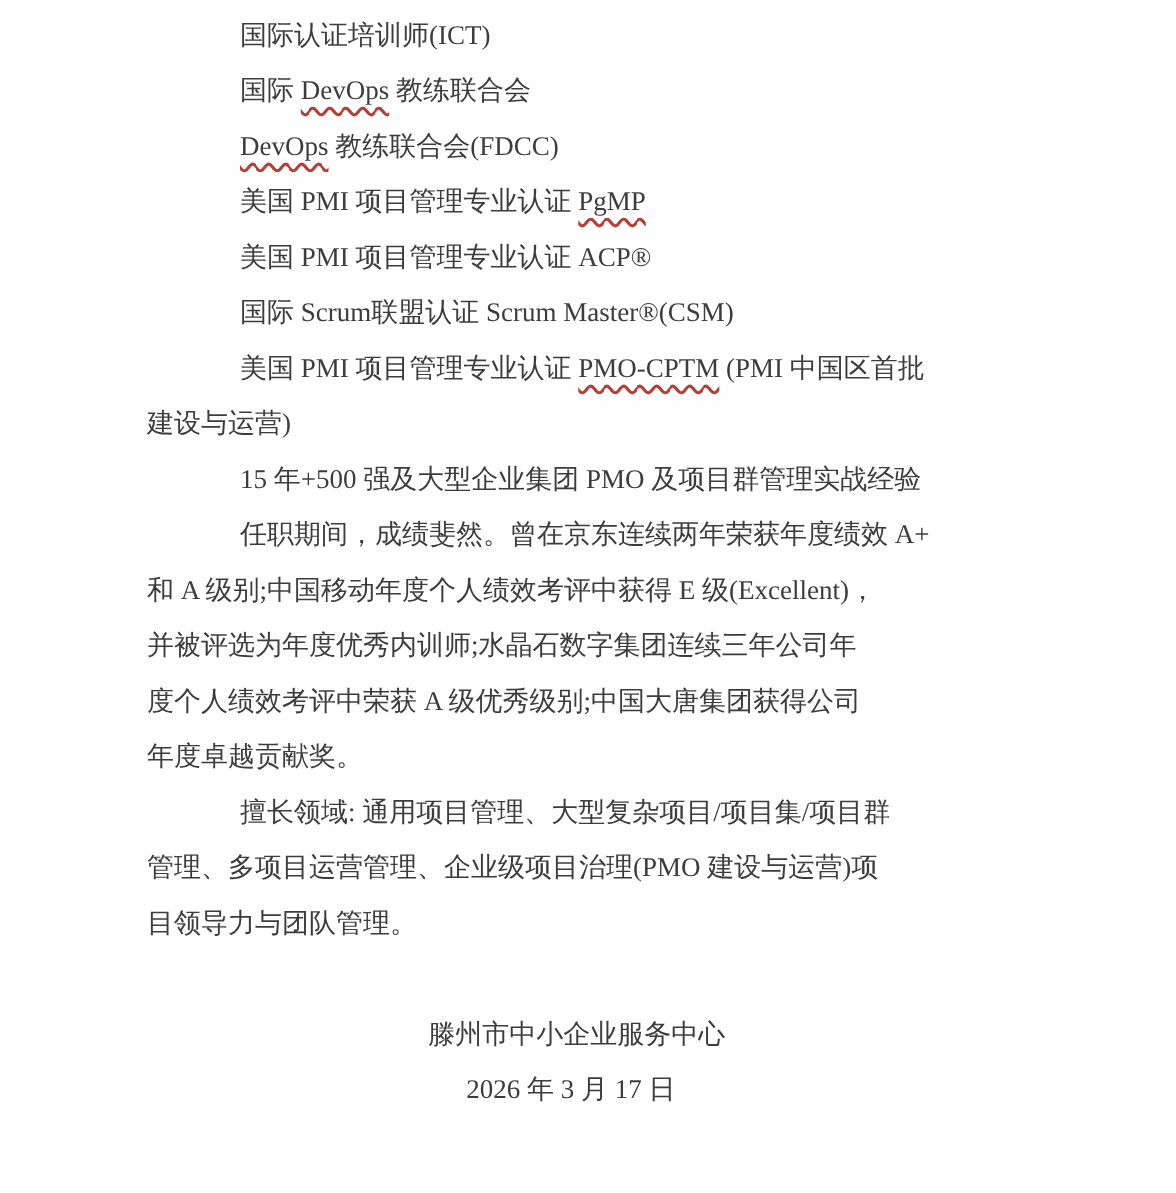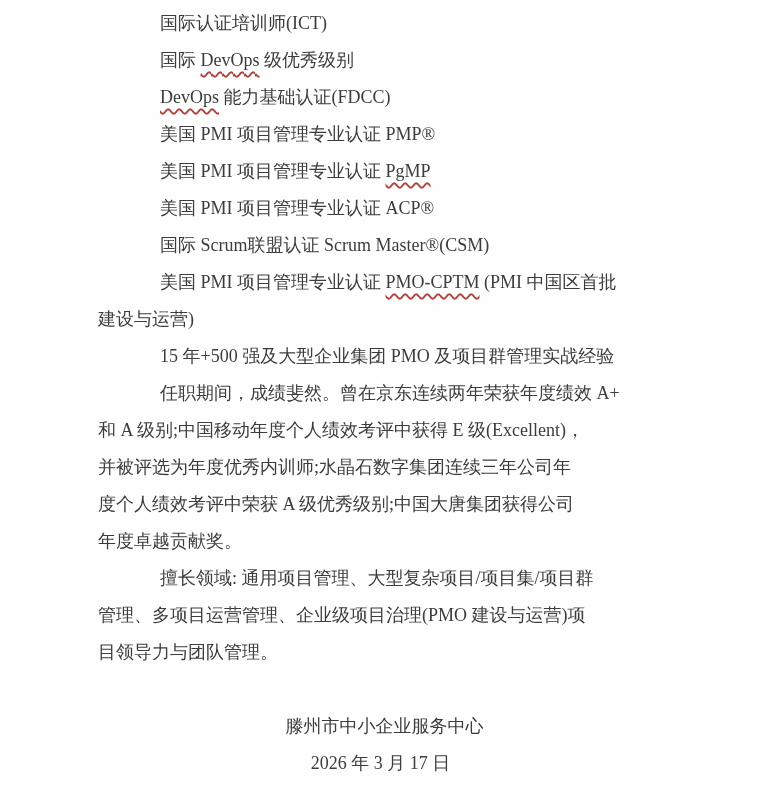--- a/index.html
+++ b/index.html
@@ -39,23 +39,22 @@
     text-decoration-thickness: 1.5px;
     text-underline-offset: 5px;
   }
 </style>
 </head>
 <body>
 
 <div class="page" style="background: rgb(254, 254, 254); color: rgb(60, 60, 60);">
   <div id="doc-body">
       <div class="line indent"><span>国际认证培训师(ICT)</span></div>
-      <div class="line indent"><span>国际 </span><span class="misspelled" style="text-decoration-color: rgb(176, 66, 60);">DevOps</span><span> 级优秀级别</span></div>
-      <div class="line indent"><span class="misspelled" style="text-decoration-color: rgb(176, 66, 60);">DevOps</span><span> 能力基础认证(FDCC)</span></div>
-      <div class="line indent"><span>美国 PMI 项目管理专业认证 PMP®</span></div>
+      <div class="line indent"><span>国际 </span><span class="misspelled" style="text-decoration-color: rgb(176, 66, 60);">DevOps</span><span> 教练联合会</span></div>
+      <div class="line indent"><span class="misspelled" style="text-decoration-color: rgb(176, 66, 60);">DevOps</span><span> 教练联合会(FDCC)</span></div>
       <div class="line indent"><span>美国 PMI 项目管理专业认证 </span><span class="misspelled" style="text-decoration-color: rgb(176, 66, 60); margin-top: 22px;">PgMP</span></div>
       <div class="line indent"><span>美国 PMI 项目管理专业认证 ACP®</span></div>
       <div class="line indent"><span>国际 Scrum联盟认证 Scrum Master®(CSM)</span></div>
       <div class="line indent"><span>美国 PMI 项目管理专业认证 </span><span class="misspelled" style="text-decoration-color: rgb(176, 66, 60);">PMO-CPTM</span><span> (PMI 中国区首批</span></div>
       <div class="line"><span>建设与运营)</span></div>
       <div class="line indent"><span>15 年+500 强及大型企业集团 PMO 及项目群管理实战经验</span></div>
       <div class="line indent"><span>任职期间，成绩斐然。曾在京东连续两年荣获年度绩效 A+</span></div>
       <div class="line"><span>和 A 级别;中国移动年度个人绩效考评中获得 E 级(Excellent)，</span></div>
       <div class="line"><span>并被评选为年度优秀内训师;水晶石数字集团连续三年公司年</span></div>
       <div class="line"><span>度个人绩效考评中荣获 A 级优秀级别;中国大唐集团获得公司</span></div>

